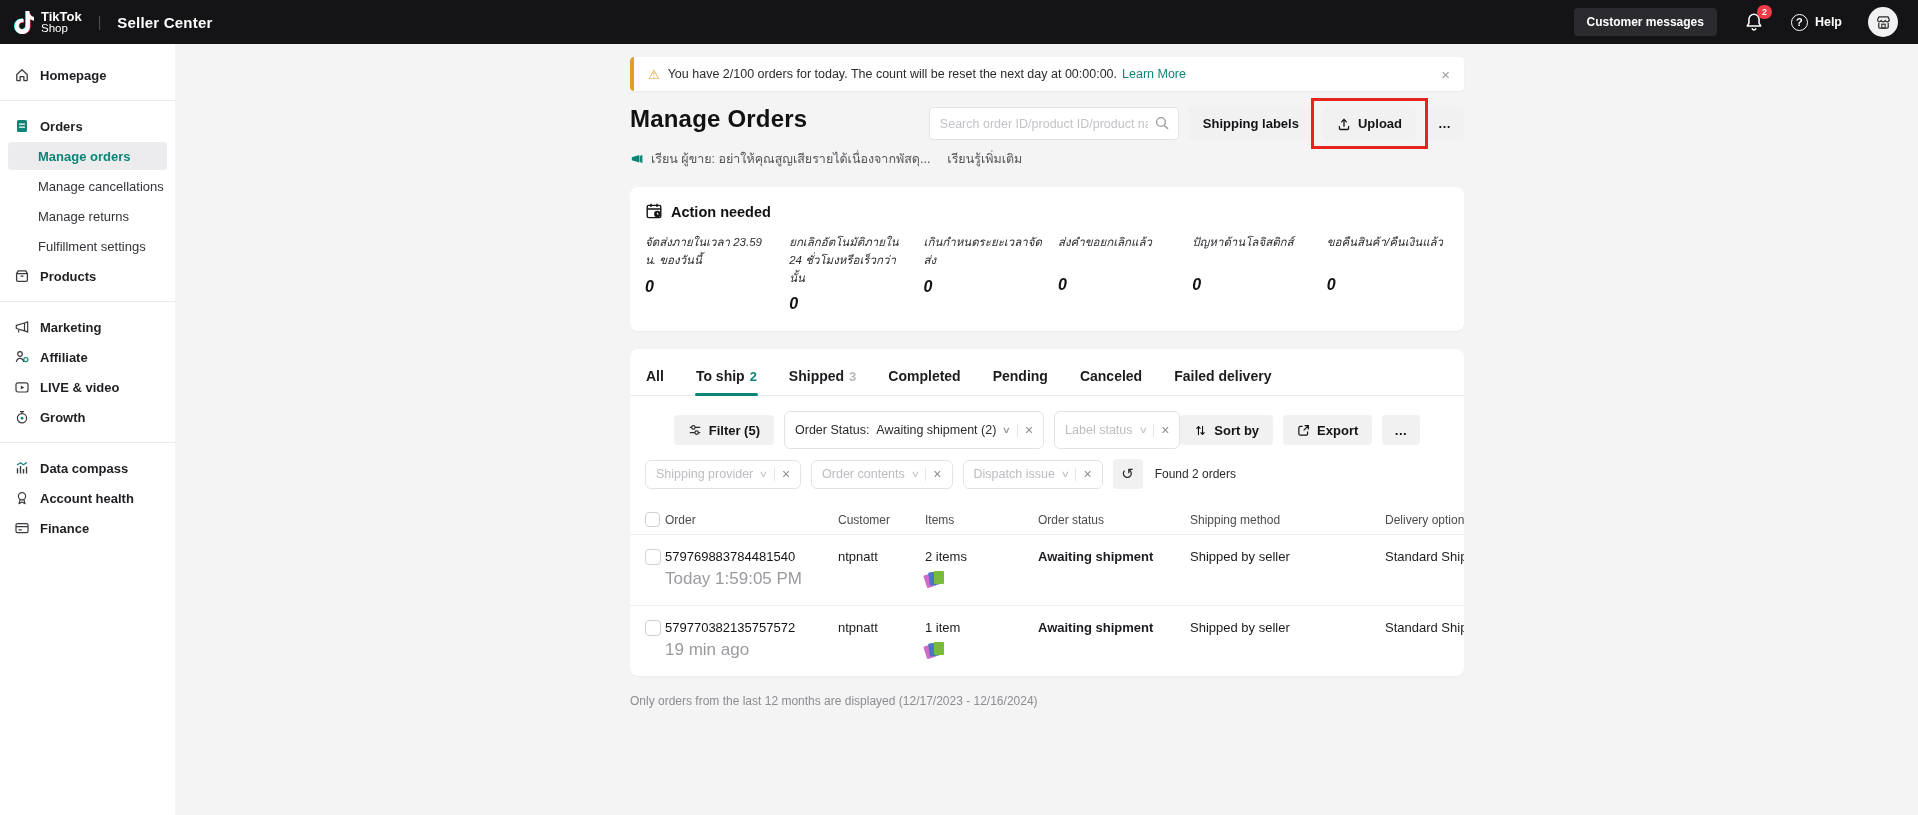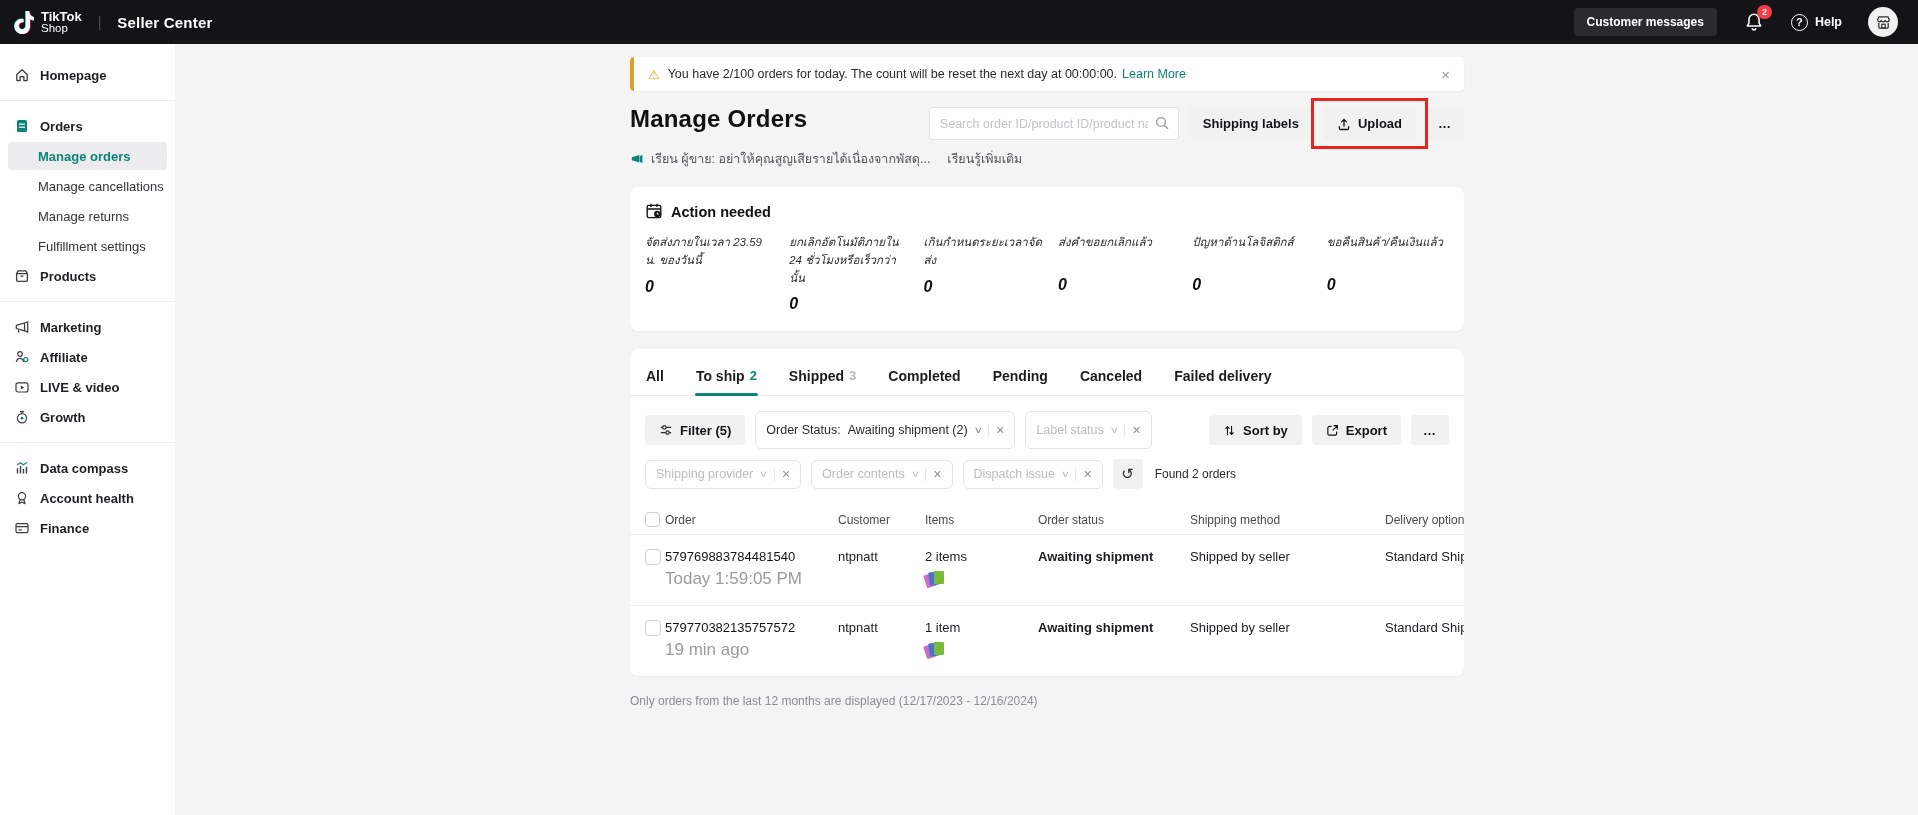--- a/index.html
+++ b/index.html
@@ -63,26 +63,26 @@
   
   .action-card { margin-top:18px; background:#fff; border-radius:8px; padding:15px 15px 18px; box-shadow:0 1px 2px rgba(0,0,0,.04); }
   .ac-head { display:flex; align-items:flex-end; gap:8px; font-size:14.5px; font-weight:700; color:#111; }
   .ac-grid { margin-top:14px; display:grid; grid-template-columns:1.08fr 1fr 1fr 1fr 1fr 1fr; column-gap:12px;font-style:italic; }
   .metric-label { font-size:11.5px; color:#2e2e33; line-height:1.55; min-height:34px; max-width:128px; }
   .metric-value { font-size:16px; font-weight:700; color:#111; margin-top:8px; cursor:pointer; }
 
   
   .orders-card { margin-top:18px; background:#fff; border-radius:8px; padding:0 15px; box-shadow:0 1px 2px rgba(0,0,0,.04); overflow:hidden; }
   .tabs { display:flex; gap:30px; padding-top:10px; margin:0 -15px; padding-left:15px; border-bottom:1px solid #ebebee; }
-  .tab { font-size:14px; font-weight:700; color:#1c1c20; padding:9px 1px 11px; cursor:pointer; position:relative; display:flex; gap:5px; align-items:flex-start; }
+  .tab { font-size:14px; font-weight:700; color:#1c1c20; padding:9px 1px 11px; cursor:pointer; position:relative; display:flex; gap:5px; align-items:flex-end; }
   .tab .cnt { font-size:13px; font-weight:700; color:#b7b7bc; }
   .tab.active::after { content:""; position:absolute; left:0; right:0; bottom:-1px; height:3px; background:#0c8577; border-radius:2px; }
   .tab.active .cnt { color:#0c8577; }
 
-  .filter-row { margin-top:15px; display:flex; justify-content:space-between; align-items:center; }
+  .filter-row { margin-top:15px; display:flex; justify-content:center; align-items:center; }
   .fr-left, .fr-right { display:flex; align-items:center; gap:10px; }
   .btn-sm { height:30px; font-size:13px; }
   .chip { height:38px; border:1px solid #e3e3e6; border-radius:6px; background:#fff; display:flex; align-items:center; gap:7px; padding:0 10px; font-size:12.5px; color:#2b2b2e; cursor:pointer; }
   .chip.muted { color:#bcbcc2; }
   .chip .chev { font-size:9px; color:#8d8d93; transform:scaleX(1.4); }
   .chip.muted .chev { color:#c3c3c8; }
   .chip .vline { width:1px; height:13px; background:#e7e7ea; }
   .chip .x { color:#8d8d93; font-size:14px; line-height:1; }
   .chip-row2 { margin-top:10px; display:flex; align-items:center; gap:10px; }
   .chip-sm { height:29px; }

